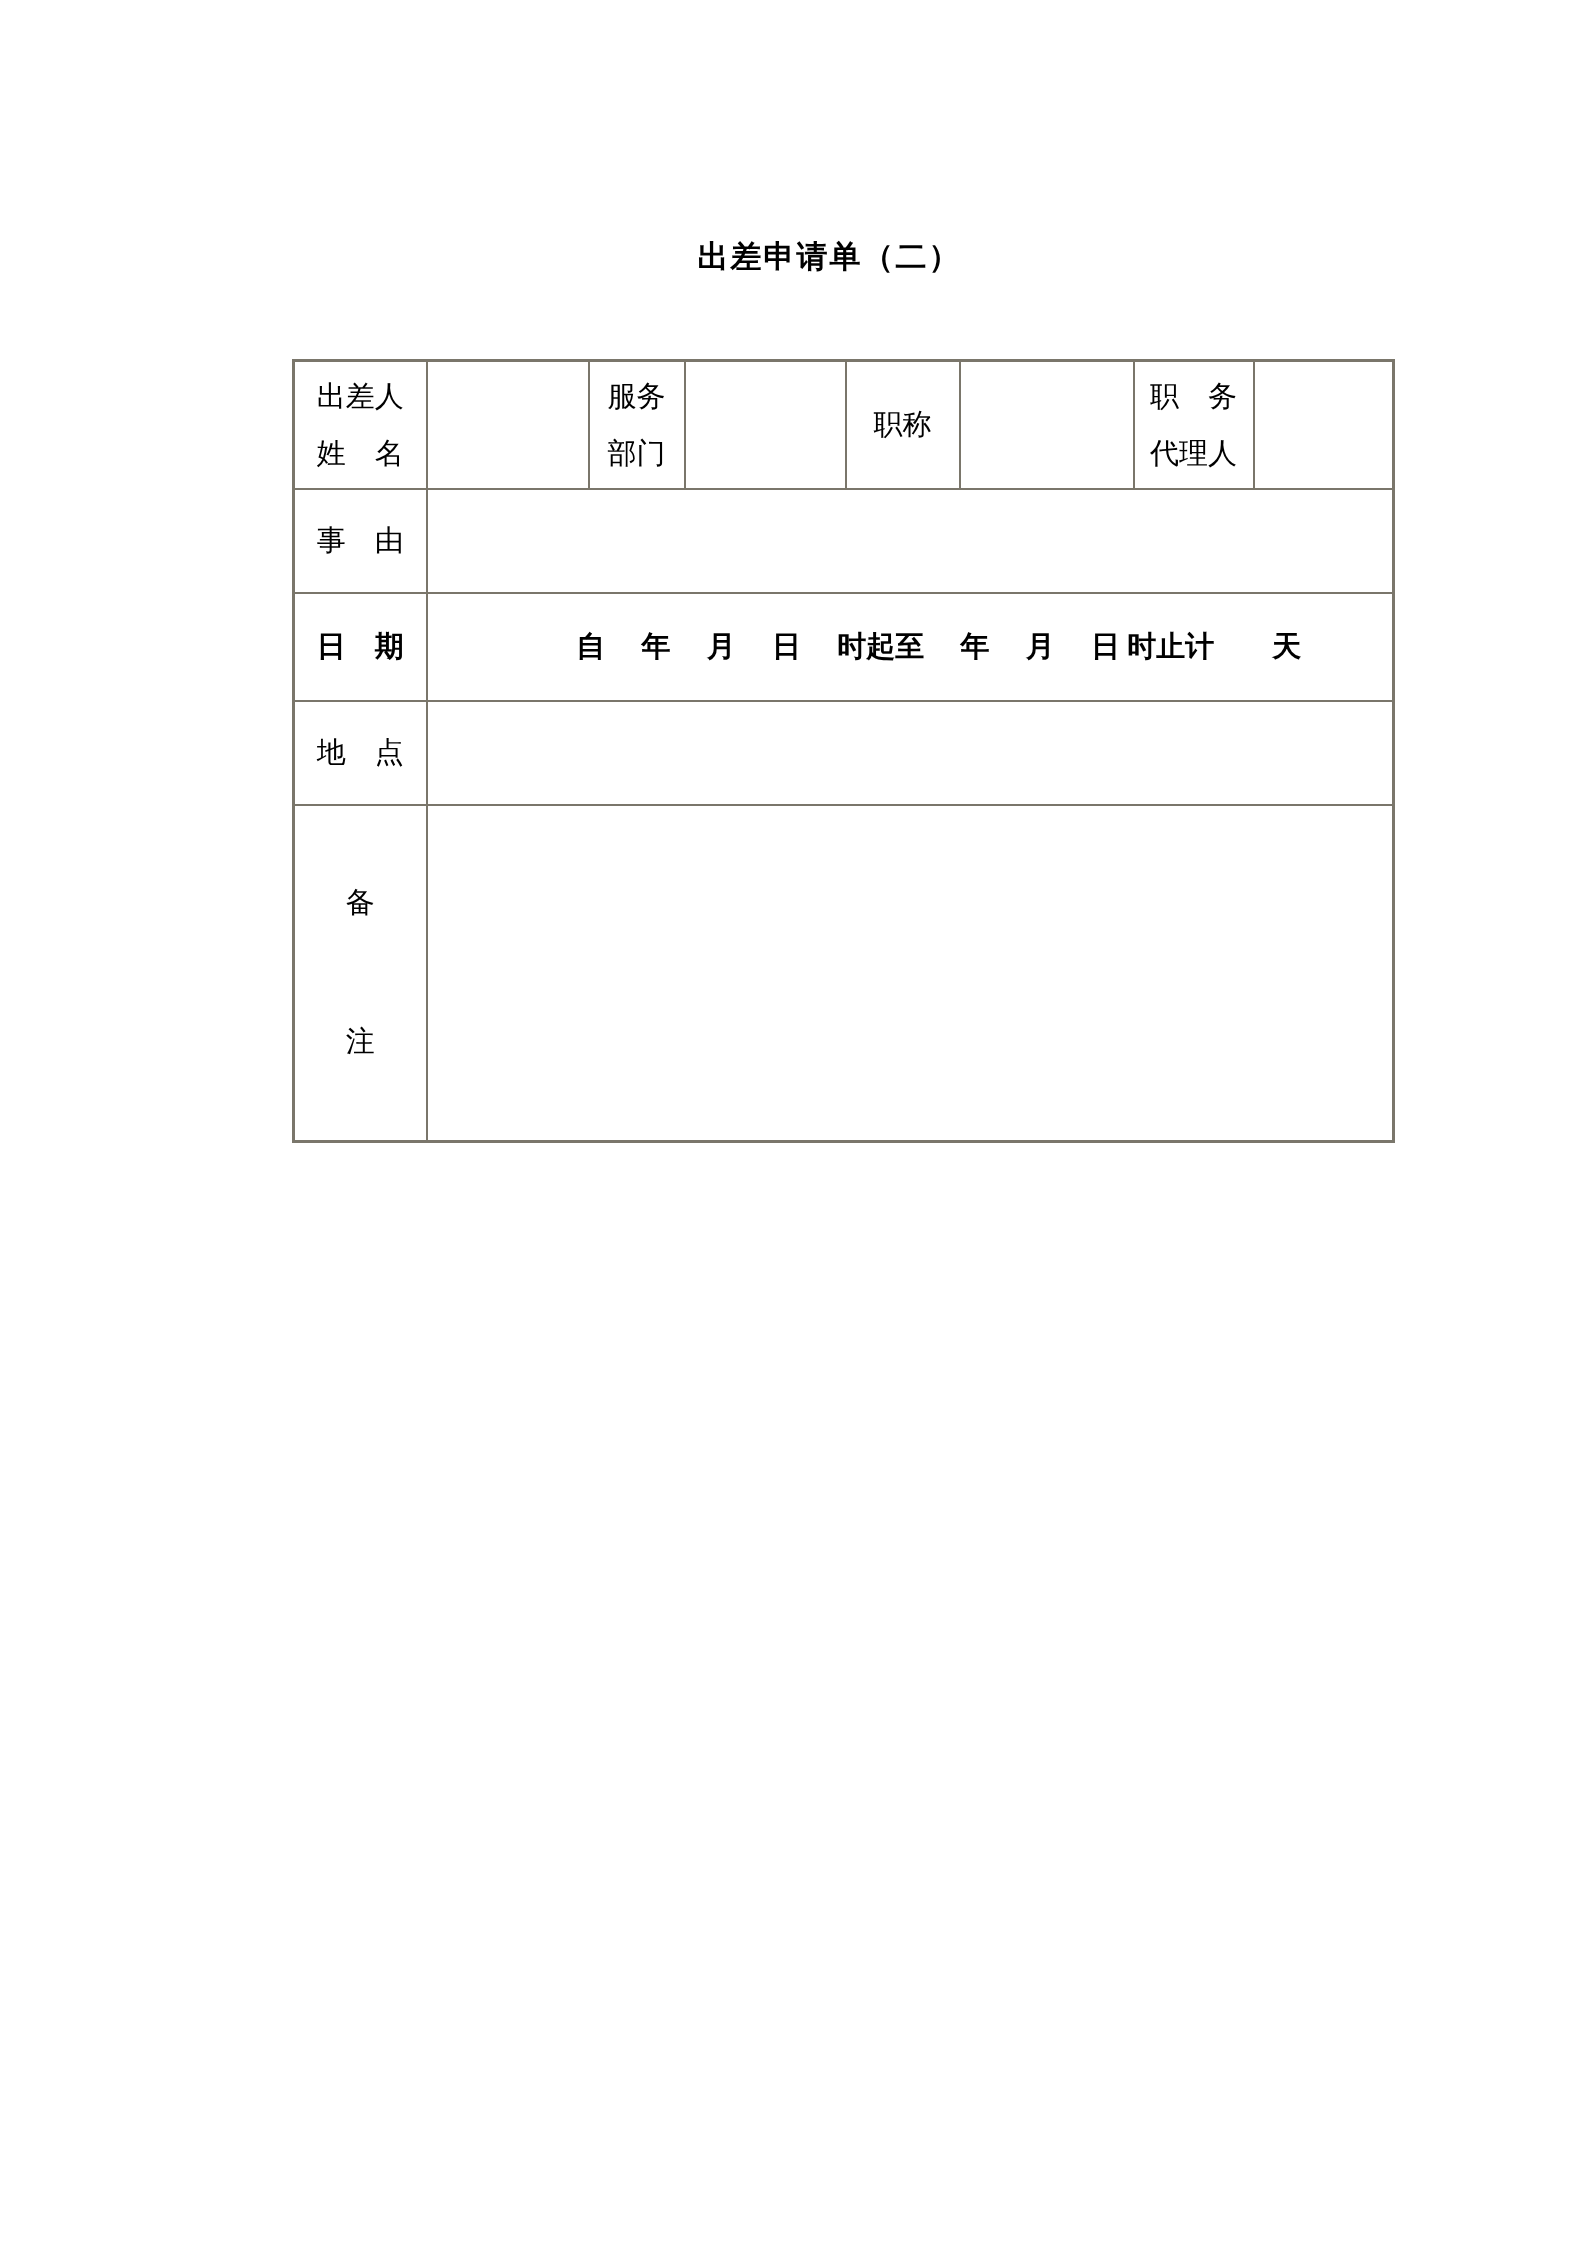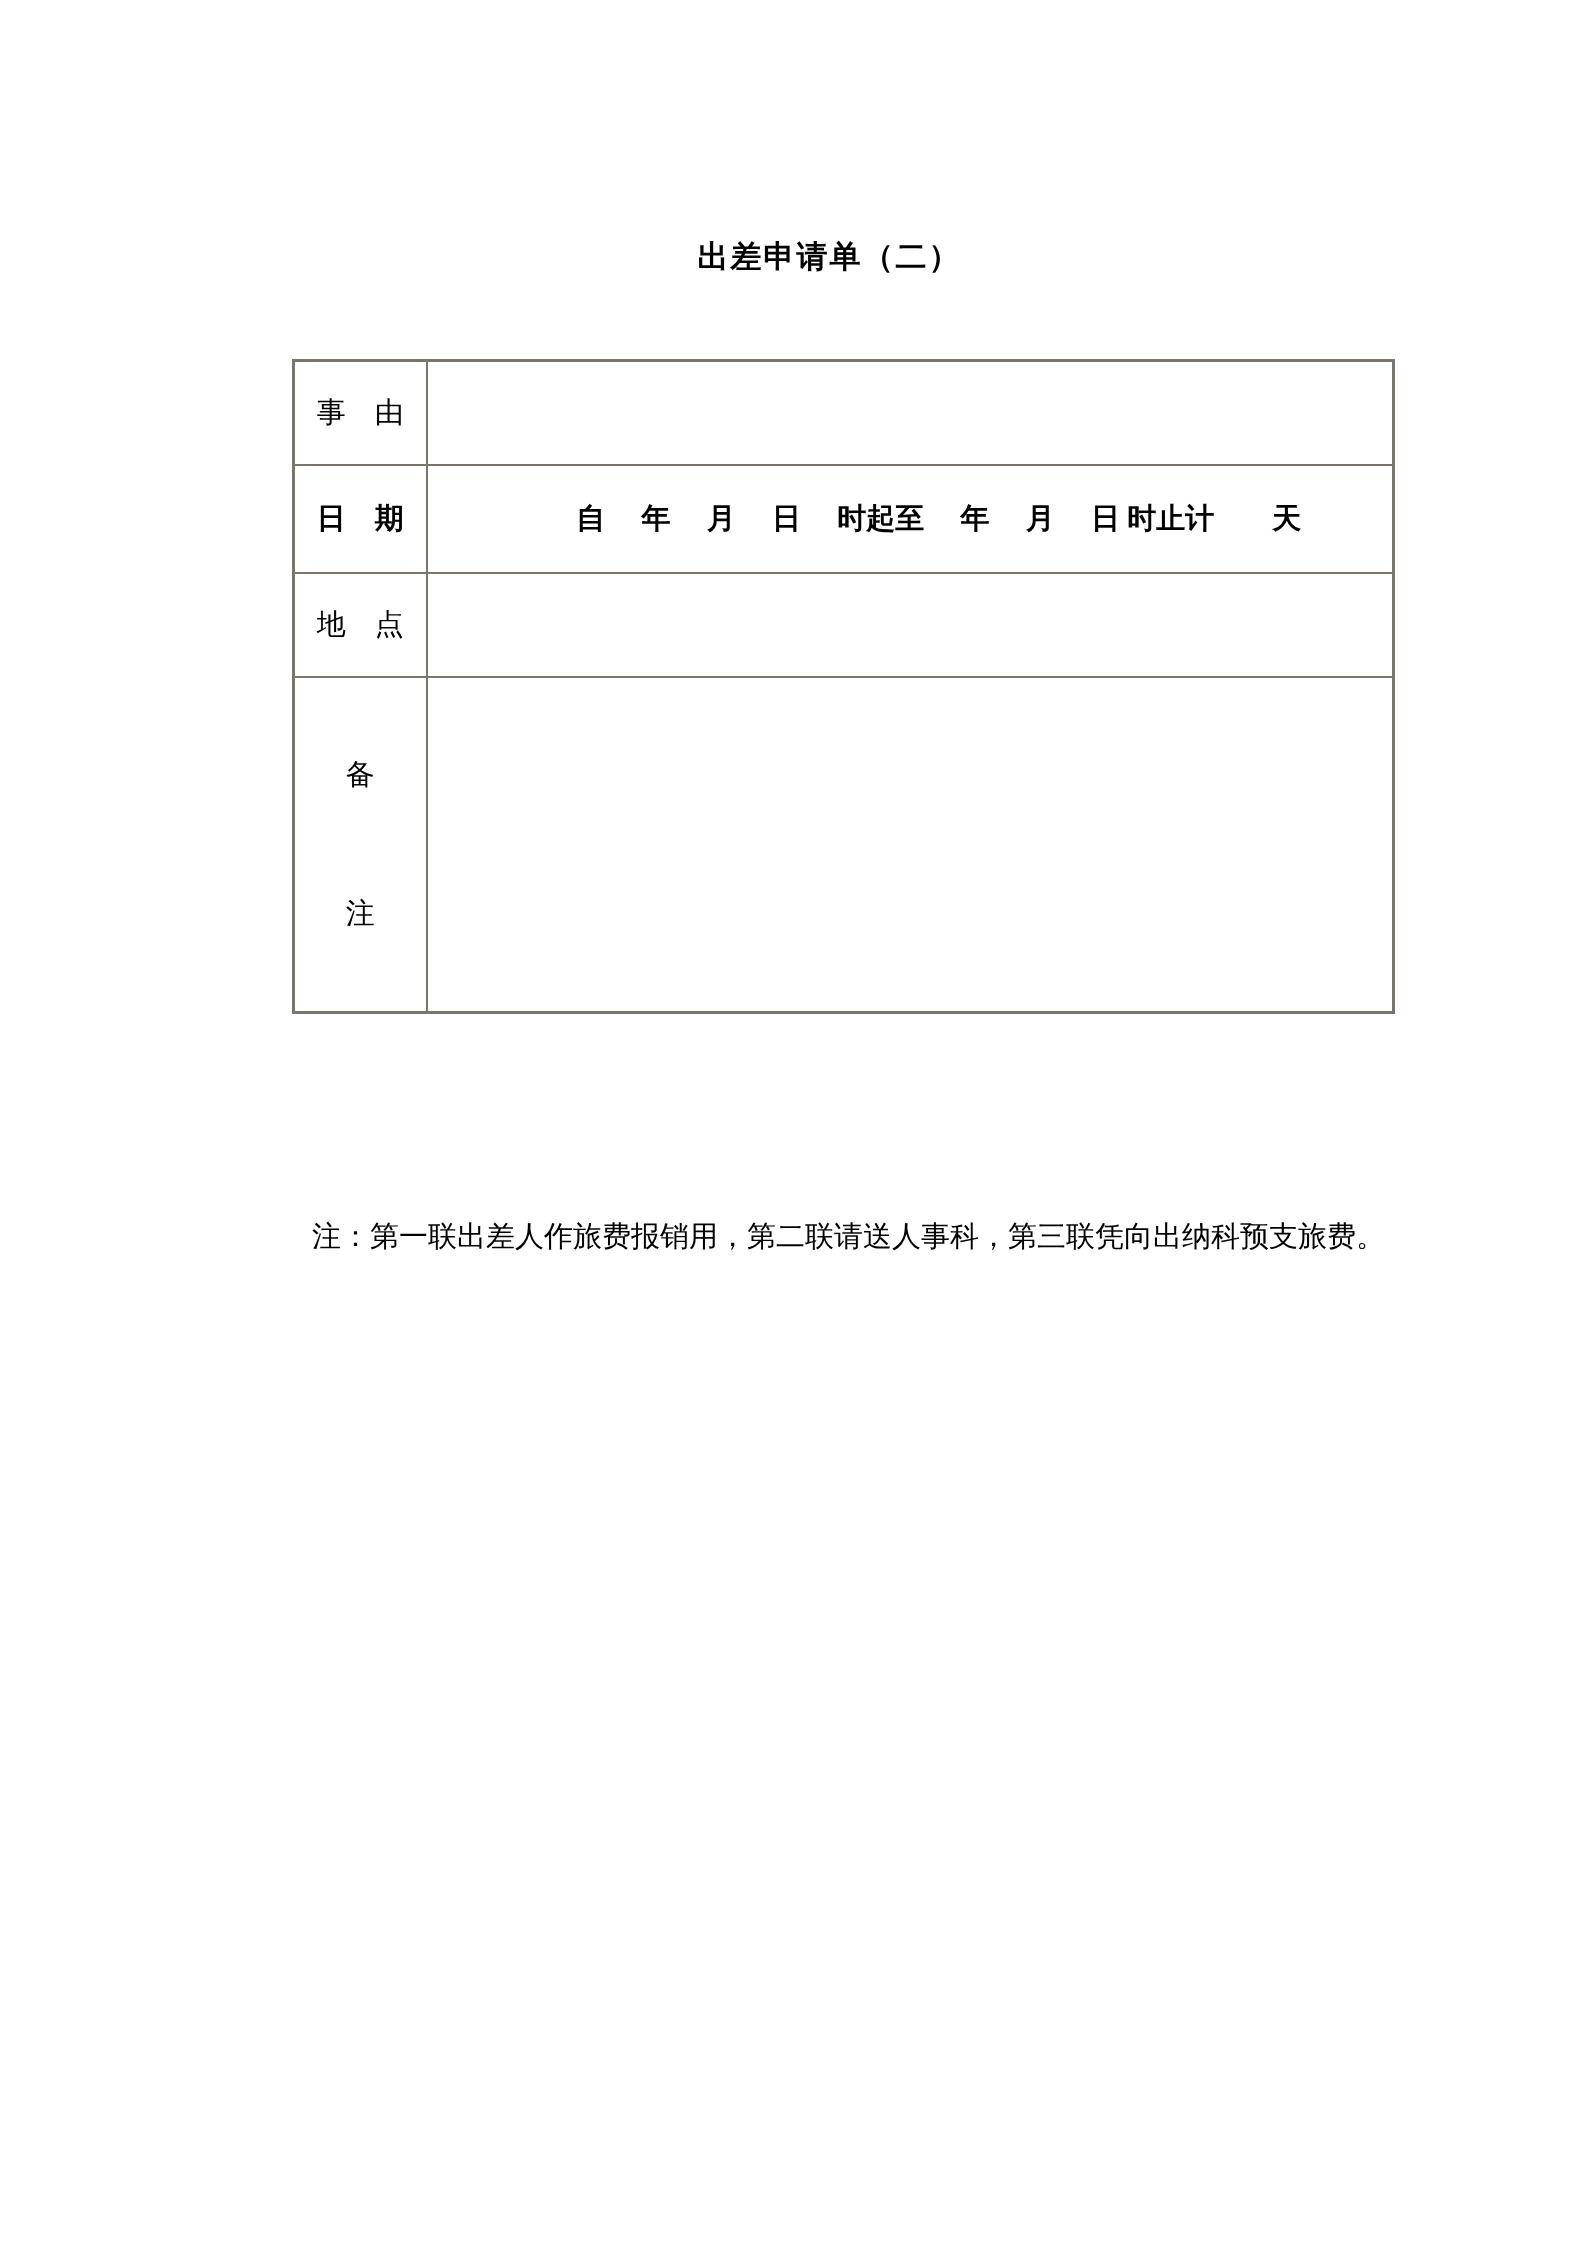--- a/index.html
+++ b/index.html
@@ -79,20 +79,41 @@
       <col style="width:133px">
         <col style="width:162px">
         <col style="width:96px">
         <col style="width:161px">
       <col style="width:114px">
         <col style="width:174px">
         <col style="width:120px">
         <col style="width:140px">
     </colgroup>
     <tbody>
+        <tr class="row1">
+      <td class="label-2line">
+        <div>出差人</div>
+        <div>姓　名</div>
+      </td>
+      <td class="fill-cell"></td>
+      <td class="label-2line">
+        <div>服务</div>
+        <div>部门</div>
+      </td>
+      <td class="fill-cell"></td>
+      <td>
+        <span>职称</span>
+      </td>
+      <td class="fill-cell"></td>
+      <td class="label-2line">
+        <div>职　务</div>
+        <div>代理人</div>
+      </td>
+      <td class="fill-cell"></td>
+    </tr>
     <tr class="row2">
       <td>
         <span>事　由</span>
       </td>
       <td colspan="7" class="fill-cell"></td>
     </tr>
     <tr class="row3">
       <td>
         <span>日　期</span>
       </td>
@@ -112,15 +133,14 @@
           <div>备</div>
           <div>注</div>
         </div>
       </td>
       <td colspan="7" class="fill-cell"></td>
     </tr>
   </tbody>
     </table>
 
 
-  <div class="footnote">注：第一联出差人作旅费报销用，第二联请送人事科，第三联凭向出纳科预支旅费。</div>
 
 </div>
 
 </body></html>

